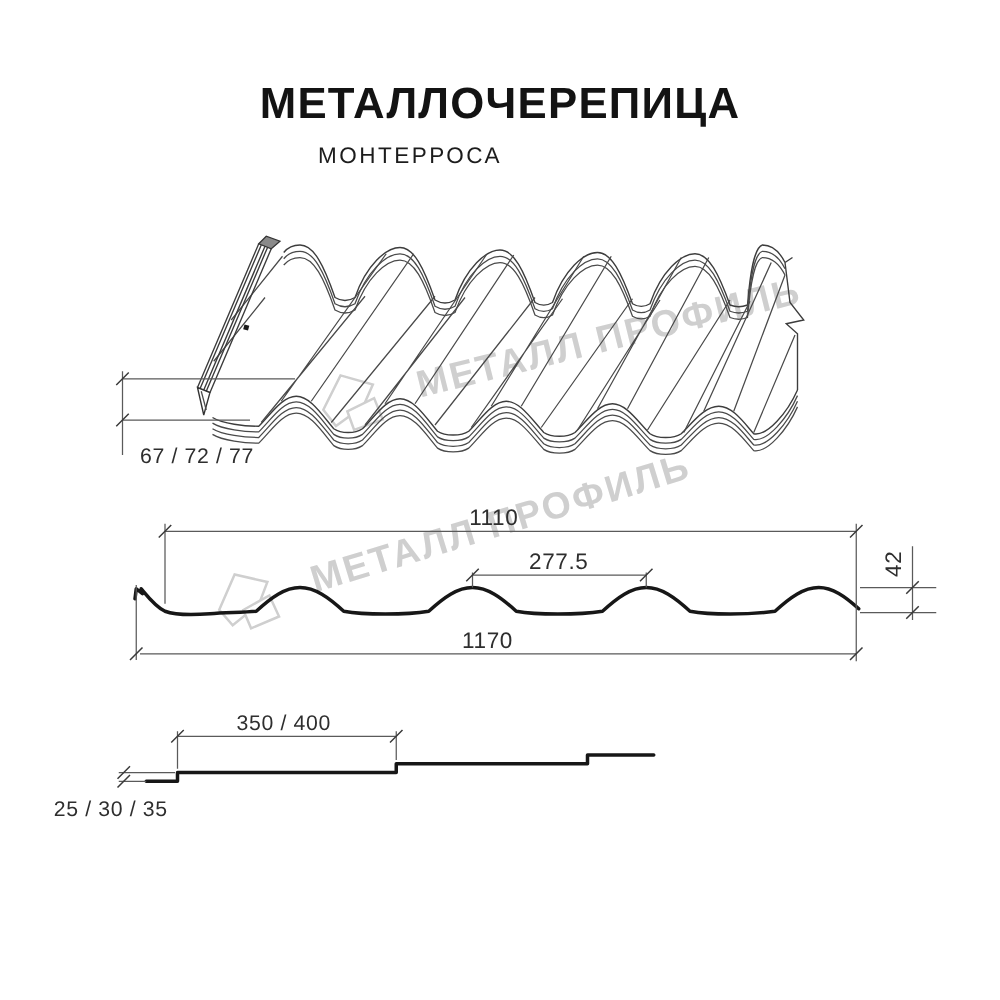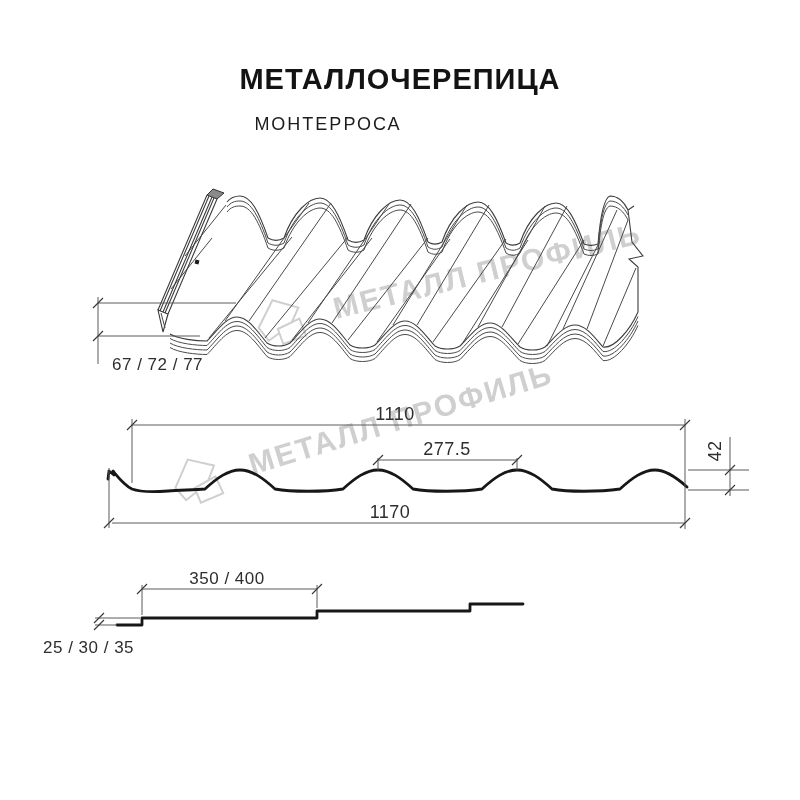--- a/index.html
+++ b/index.html
@@ -5,21 +5,21 @@
   html,body{margin:0;padding:0;}
   body{
     width:800px;height:800px;position:relative;overflow:hidden;
     background:#ffffff;
     font-family:"Liberation Sans", sans-serif;
   }
   .stage{position:absolute;inset:0;}
   
   .title{
     position:absolute;top:63px;left:0;width:800px;text-align:center;
-    font-size:29px;font-weight:bold;letter-spacing:1px;color:#131313;
+    font-size:35px;font-weight:bold;letter-spacing:1px;color:#131313;
   }
   .subtitle{
     position:absolute;top:114px;left:0;width:656px;text-align:center;
     font-size:18px;font-weight:400;letter-spacing:2px;color:#1c1c1c;
   }
   
   .wm{
     position:absolute;display:flex;align-items:flex-end;gap:26px;
     transform-origin:left bottom;white-space:nowrap;
     color:#cfcfcf;font-weight:bold;font-size:30px;letter-spacing:2px;

